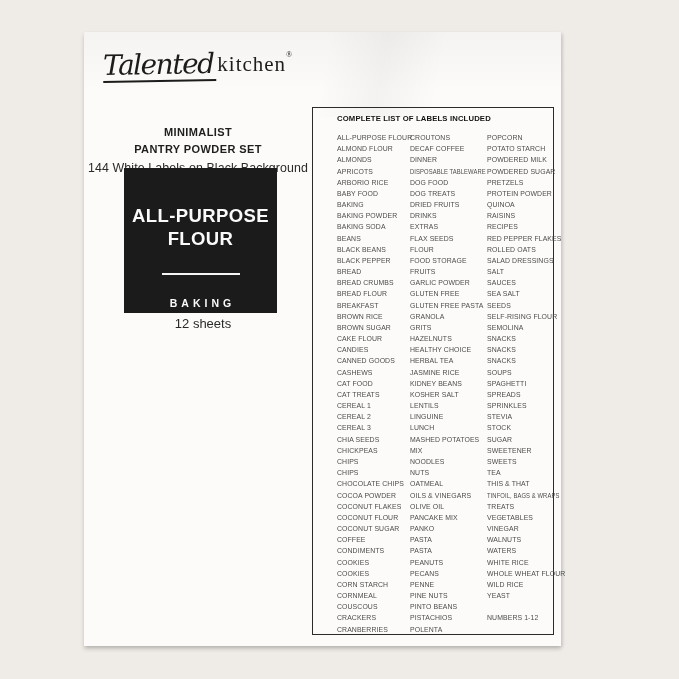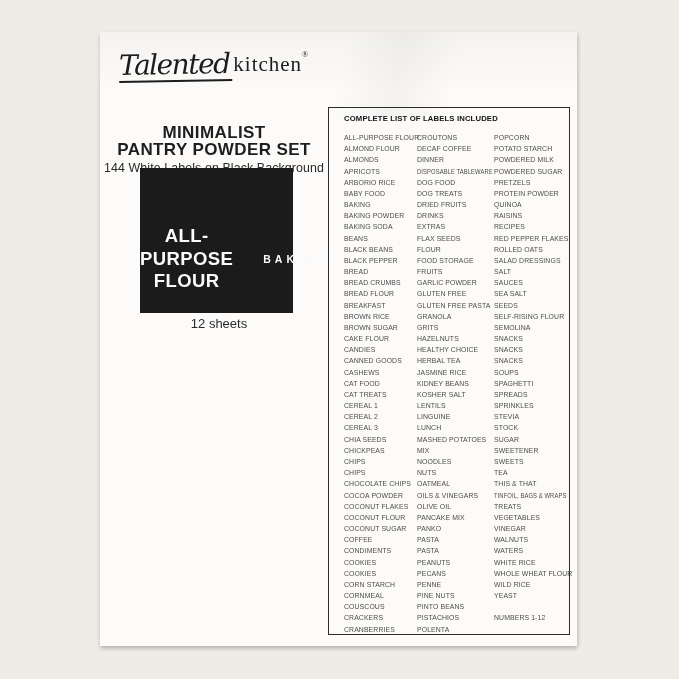--- a/index.html
+++ b/index.html
@@ -7,21 +7,21 @@
   body {
     background: #efece7;
     font-family: "Liberation Sans", sans-serif;
     position: relative;
   }
   #canvas { position: absolute; inset: 0; width: 679px; height: 679px; background: #efece7; }
 
   
   .sheet {
     position: absolute;
-    left: 100px; top: 32px;
+    left: 84px; top: 32px;
     width: 477px; height: 614px;
     background: #fcfbf9;
     box-shadow: 0 3px 4px rgba(0,0,0,0.18), 2px 1px 3px rgba(0,0,0,0.08);
   }
   .sheet::before { 
     content: "";
     position: absolute; top: 0; left: 0; right: 0; height: 85px;
     background:
       linear-gradient(100deg, rgba(0,0,0,0) 50%, rgba(0,0,0,0.035) 62%, rgba(0,0,0,0) 74%),
       linear-gradient(180deg, rgba(0,0,0,0.03), rgba(0,0,0,0) 70%);
@@ -49,35 +49,35 @@
     font-family: "Liberation Serif", serif;
     font-size: 21px;
     letter-spacing: 1px;
     display: inline-block;
     margin-left: 2px;
     vertical-align: 3px;
   }
   .brand-reg { font-size: 8px; vertical-align: 14px; }
 
   .head1, .head2 {
-    font-weight: bold; font-size: 17px; letter-spacing: 0.4px;
+    font-weight: bold; font-size: 11px; letter-spacing: 0.4px;
     color: #1e1e1e; line-height: 17px;
   }
   .head1 { margin-top: 22px; }
   .subtitle {
     font-size: 12.4px; color: #2a2a2a; margin-top: 3px; letter-spacing: 0.1px;
     white-space: nowrap;
   }
 
   .sample {
     position: absolute; left: 40px; top: 136px;
     width: 153px; height: 145px;
     background: #1b1b1b;
     color: #ffffff;
-    display: flex; flex-direction: row; align-items: center;
+    display: flex; flex-direction: column; align-items: center;
     padding-top: 37px;
     gap: 13px;
   }
   .sample-name {
     font-weight: bold; font-size: 18.5px; line-height: 22.5px;
     letter-spacing: 0.4px; text-align: center; color: #fafafa;
   }
   .sample-divider {
     width: 78px; height: 1.5px; background: #f5f5f5;
     margin-top: 10px; margin-bottom: 9px;
@@ -89,21 +89,21 @@
   .sheets-note {
     position: absolute; left: 0; top: 284px; width: 222px;
     text-align: center; font-size: 13px; color: #2a2a2a; padding-left: 16px;
   }
 
   
   .list-box {
     position: absolute; left: 228px; top: 75px;
     width: 242px; height: 528px;
     border: 1px solid #2b2b2b;
-    padding: 6px 4px 0 15px;
+    padding: 6px 4px 0 24px;
     background: transparent;
   }
   .list-title {
     font-weight: bold; font-size: 7.7px; letter-spacing: 0.15px;
     color: #121212; line-height: 9px;
     margin-bottom: 9px; white-space: nowrap;
   }
   .cols { display: flex; }
   .col { font-size: 6.9px; line-height: 11.18px; color: #4c4c4c; letter-spacing: 0.1px; }
   .col-1 { width: 73px; }

